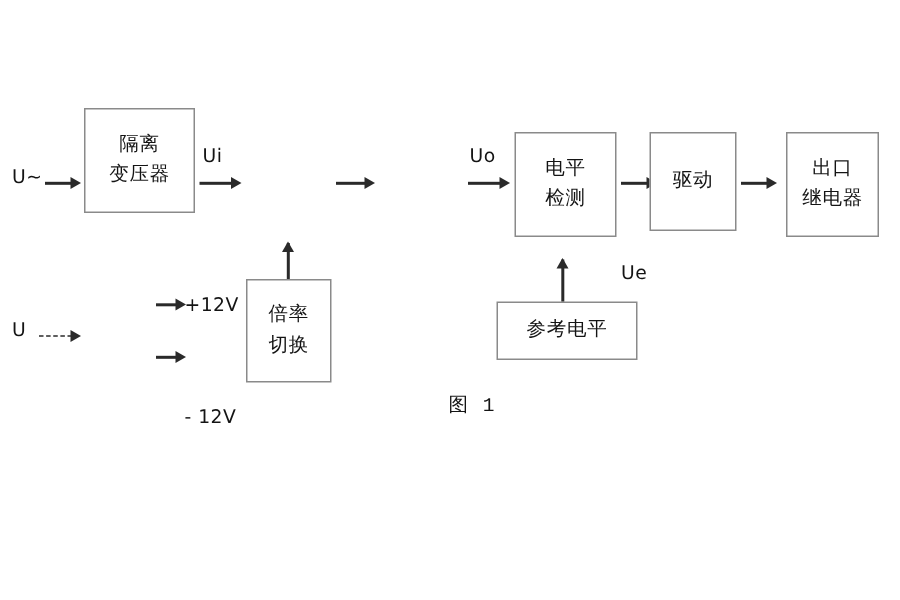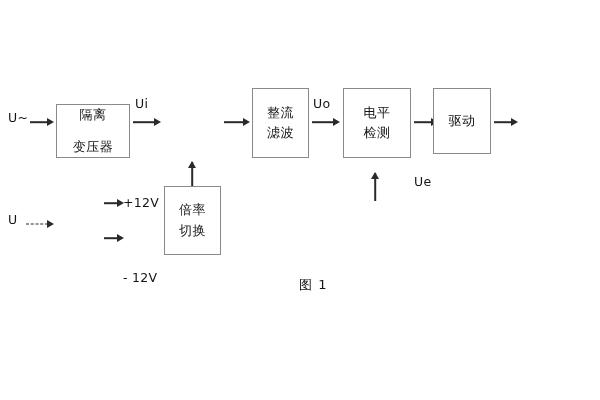--- a/index.html
+++ b/index.html
@@ -109,41 +109,37 @@
 <body>
 
 <div id="diagram">
 
   <div class="lbl" style="left:8px; top:110px;">U~</div>
   <div class="harrow" style="left:30px; top:122px; width:24px;">
     <div class="shaft" style="width:18px;"></div>
     <div class="head" style="left:17px;"></div>
   </div>
 
-  <div class="box" style="left:56px; top:104px; width:74px; height:54px;justify-content:space-between;">
+  <div class="box" style="left:56px; top:72px; width:74px; height:70px;">
     <span class="ln">隔离</span>
     <span class="ln">变压器</span>
   </div>
 
   <div class="lbl" style="left:135px; top:96px;">Ui</div>
   <div class="harrow" style="left:133px; top:122px; width:28px;">
     <div class="shaft" style="width:22px;"></div>
     <div class="head" style="left:21px;"></div>
   </div>
 
 
   <div class="harrow" style="left:224px; top:122px; width:26px;">
     <div class="shaft" style="width:20px;"></div>
     <div class="head" style="left:19px;"></div>
   </div>
 
-  <div class="box" style="left:252px; top:88px; width:57px; height:70px;">
-    <span class="ln">整流</span>
-    <span class="ln">滤波</span>
-  </div>
 
   <div class="lbl" style="left:313px; top:96px;">Uo</div>
   <div class="harrow" style="left:312px; top:122px; width:28px;">
     <div class="shaft" style="width:22px;"></div>
     <div class="head" style="left:21px;"></div>
   </div>
 
   <div class="box" style="left:343px; top:88px; width:68px; height:70px;">
     <span class="ln">电平</span>
     <span class="ln">检测</span>
@@ -156,20 +152,24 @@
 
   <div class="box" style="left:433px; top:88px; width:58px; height:66px;">
     <span class="ln">驱动</span>
   </div>
 
   <div class="harrow" style="left:494px; top:122px; width:24px;">
     <div class="shaft" style="width:18px;"></div>
     <div class="head" style="left:17px;"></div>
   </div>
 
+  <div class="box" style="left:524px; top:88px; width:62px; height:70px;">
+    <span class="ln">出口</span>
+    <span class="ln">继电器</span>
+  </div>
 
   <div class="lbl" style="left:8px; top:212px;">U</div>
   <div class="harrow dashed" style="left:26px; top:224px; width:28px;">
     <div class="shaft" style="width:22px;"></div>
     <div class="head" style="left:21px;"></div>
   </div>
 
 
   <div class="harrow" style="left:104px; top:203px; width:20px;">
     <div class="shaft" style="width:14px;"></div>
@@ -186,22 +186,25 @@
   <div class="box" style="left:164px; top:186px; width:57px; height:69px;">
     <span class="ln">倍率</span>
     <span class="ln">切换</span>
   </div>
 
   <div class="varrow" style="left:192px; top:161px; height:25px;">
     <div class="shaft" style="height:24px;"></div>
     <div class="head"></div>
   </div>
 
+  <div class="box" style="left:331px; top:201px; width:94px; height:39px;">
+    <span class="ln">参考电平</span>
+  </div>
 
   <div class="varrow" style="left:375px; top:172px; height:29px;">
     <div class="shaft" style="height:28px;"></div>
     <div class="head"></div>
   </div>
   <div class="lbl" style="left:382px; top:174px;margin-left:32px;">Ue</div>
 
-  <div class="caption" style="left:299px; top:276px;">图 1</div>
+  <div class="caption" style="left:299px; top:261px;font-family:Liberation Mono, monospace;">图 1</div>
 
 </div>
 
 </body></html>

